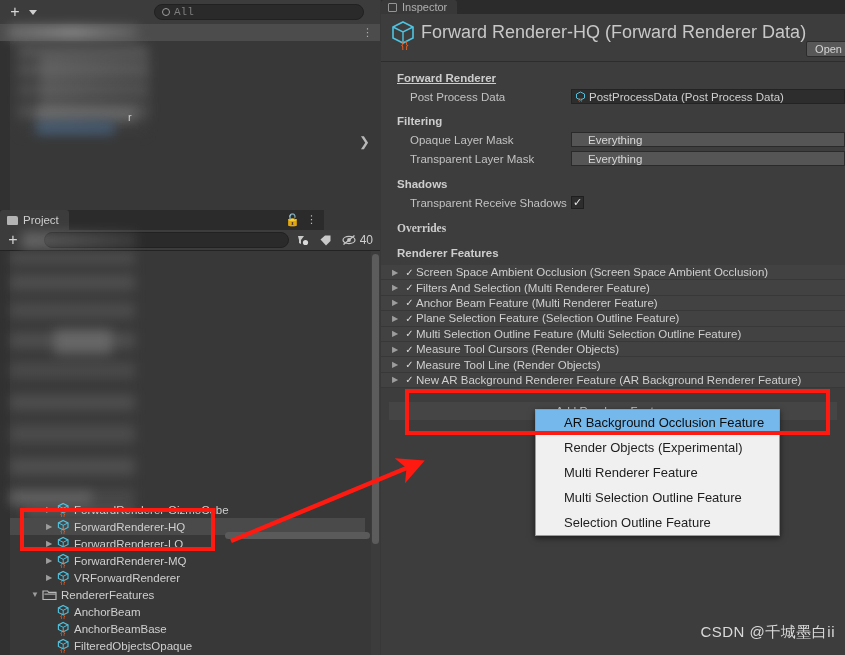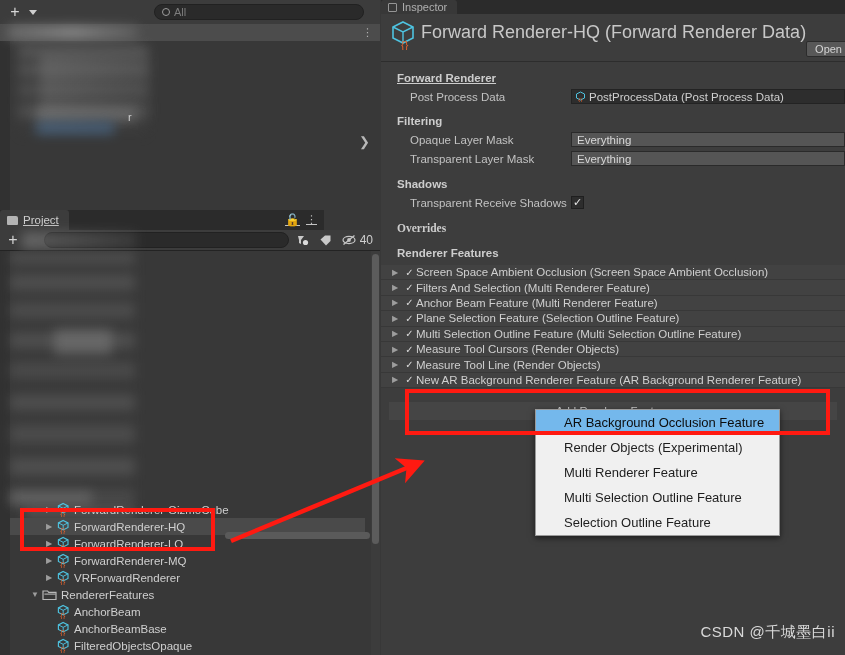--- a/index.html
+++ b/index.html
@@ -29,21 +29,21 @@
     padding: 0 4px; gap: 4px; border-bottom: 1px solid #232323;
   }
   .tb-btn {
     height: 17px; min-width: 18px; display: flex; align-items: center;
     justify-content: center; padding: 0 3px; color: #c4c4c4; font-size: 11px;
   }
 
   .searchfield {
     flex: 1; height: 16px; background: #2a2a2a; border: 1px solid #212121;
     border-radius: 8px; display: flex; align-items: center; gap: 4px;
-    padding: 0 7px; color: #7d7d7d; font-size: 11px;
+    padding: 0 7px; color: #7d7d7d; font-size: 11px; font-family: Liberation Mono, monospace;
   }
 
   
   #hierarchy { left: 0; top: 0; width: 380px; height: 210px; background: #383838; }
   #hier-tabstrip { position:absolute; left:0; top:0; width:380px; }
   #hier-toolbar { position: absolute; left: 0; top: 0px; width: 380px; height: 24px;
                   background: #3c3c3c; display:flex; align-items:center; padding:0 6px; gap:6px; }
   #hier-body { position: absolute; left: 0; top: 24px; width: 380px; height: 186px;
                background: #383838; }
   .scene-row {
@@ -53,21 +53,21 @@
   .kebab { position: absolute; right: 7px; top: 3px; color: #b0b0b0;
            font-size: 11px; line-height: 10px; letter-spacing: 0; }
   
   .blur-blob { position: absolute; filter: blur(6px); opacity: .95; }
   .hier-left-strip { position:absolute; left:0; top:17px; width: 10px; height: 169px;
                      background: #313131; }
   .hier-chevron { position:absolute; right: 10px; top: 110px; color:#b8b8b8; font-size: 13px; }
 
   
   #project { left: 0; top: 210px; width: 380px; height: 445px; background: #383838; }
-  #proj-tabstrip { position:absolute; left:0; top:0; width:324px;text-decoration:underline; }
+  #proj-tabstrip { position:absolute; left:0; top:0; width:324px; }
   #proj-toolbar { position:absolute; left:0; top:20px; width:380px; }
   #proj-body { position:absolute; left:0; top:41px; width:380px; height:404px;
                background:#383838; overflow:hidden; }
   #proj-leftgutter { position:absolute; left:0; top:0; width:10px; height:404px; background:#313131; }
 
   .tree-row {
     position: relative; height: 17px; display: flex; align-items: center;
     font-size: 11.5px; color: #cfcfcf; white-space: nowrap;
   }
   .tree-row.selected { background: #4a4a4a; }
@@ -99,21 +99,21 @@
 
   .sec-head { font-size:11.5px; font-weight:bold; color:#cdcdcd; padding-left:16px; }
   .prop-row { display:flex; align-items:center; height:17px; }
   .prop-label { width:190px; padding-left:29px; font-size:11.5px; color:#c2c2c2; }
   .prop-val-obj {
     flex:1; height:15px; margin-right:0px; background:#2d2d2d; border:1px solid #232323;
     display:flex; align-items:center; gap:3px; padding-left:3px; font-size:11.5px; color:#d0d0d0;
   }
   .prop-val-mask {
     flex:1; height:15px; background:#555555; border:1px solid #2a2a2a;
-    display:flex; align-items:center; padding-left:5px; font-size:11.5px; color:#d7d7d7;
+    display:flex; align-items:center; padding-left:16px; font-size:11.5px; color:#d7d7d7;
   }
   .cb { width:13px; height:13px; background:#2d2d2d; border:1px solid #1f1f1f;
         display:flex; align-items:center; justify-content:center; }
   .cb.on::after { content:"✓"; color:#e6e6e6; font-size:11px; line-height:11px; }
 
   
   .rf-row {
     height:15.4px; display:flex; align-items:center; background:#424242;
     border-bottom:1px solid #383838; font-size:11.5px; color:#cfcfcf; white-space:nowrap;
   }

